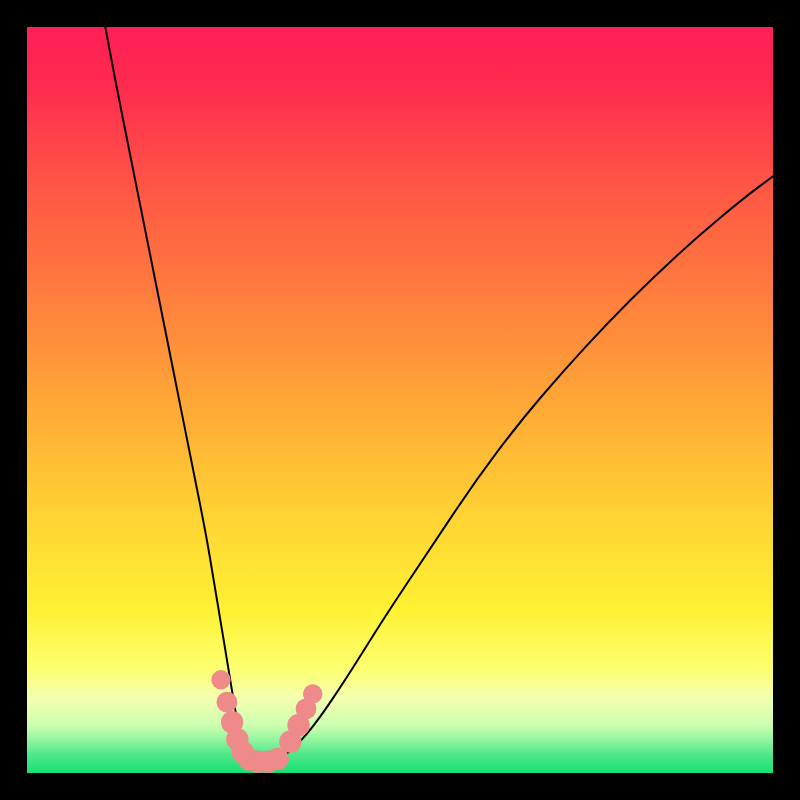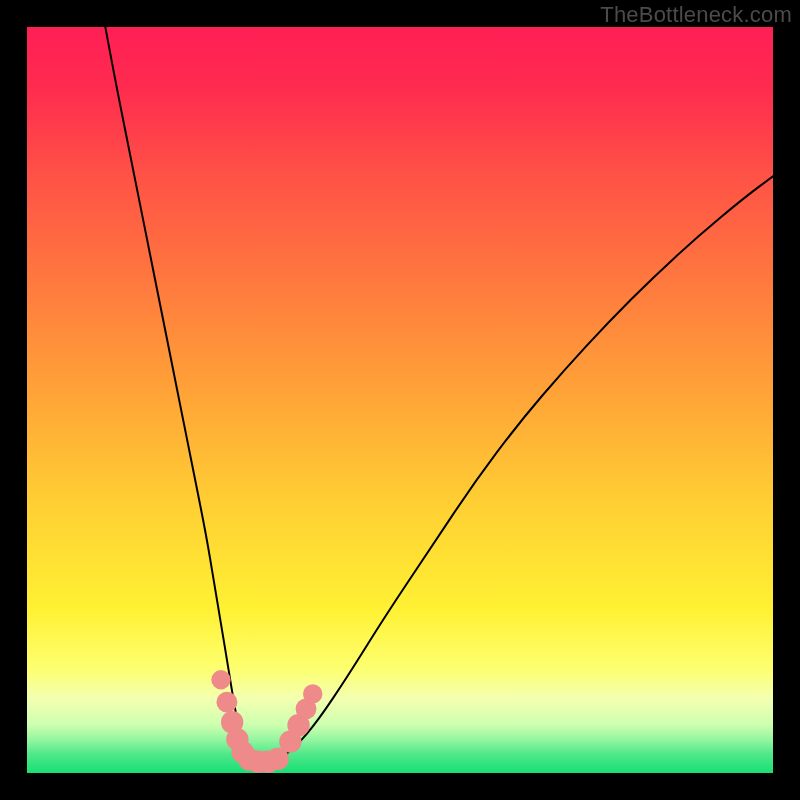--- a/index.html
+++ b/index.html
@@ -72,14 +72,13 @@
           <circle cx="231.26" cy="734.81" r="11.19" fill="#ef8a8a"></circle>
           <circle cx="240.96" cy="734.81" r="11.19" fill="#ef8a8a"></circle>
           <circle cx="250.66" cy="731.83" r="11.19" fill="#ef8a8a"></circle>
           <circle cx="263.34" cy="714.67" r="11.19" fill="#ef8a8a"></circle>
           <circle cx="271.54" cy="698.26" r="11.19" fill="#ef8a8a"></circle>
           <circle cx="279.00" cy="681.84" r="10.44" fill="#ef8a8a"></circle>
           <circle cx="285.72" cy="666.92" r="9.70" fill="#ef8a8a"></circle>
         </g>
       </svg>
   </div>
-  <div class="watermark">TheBottleneck.com</div>
 </div>
 
 </body></html>

